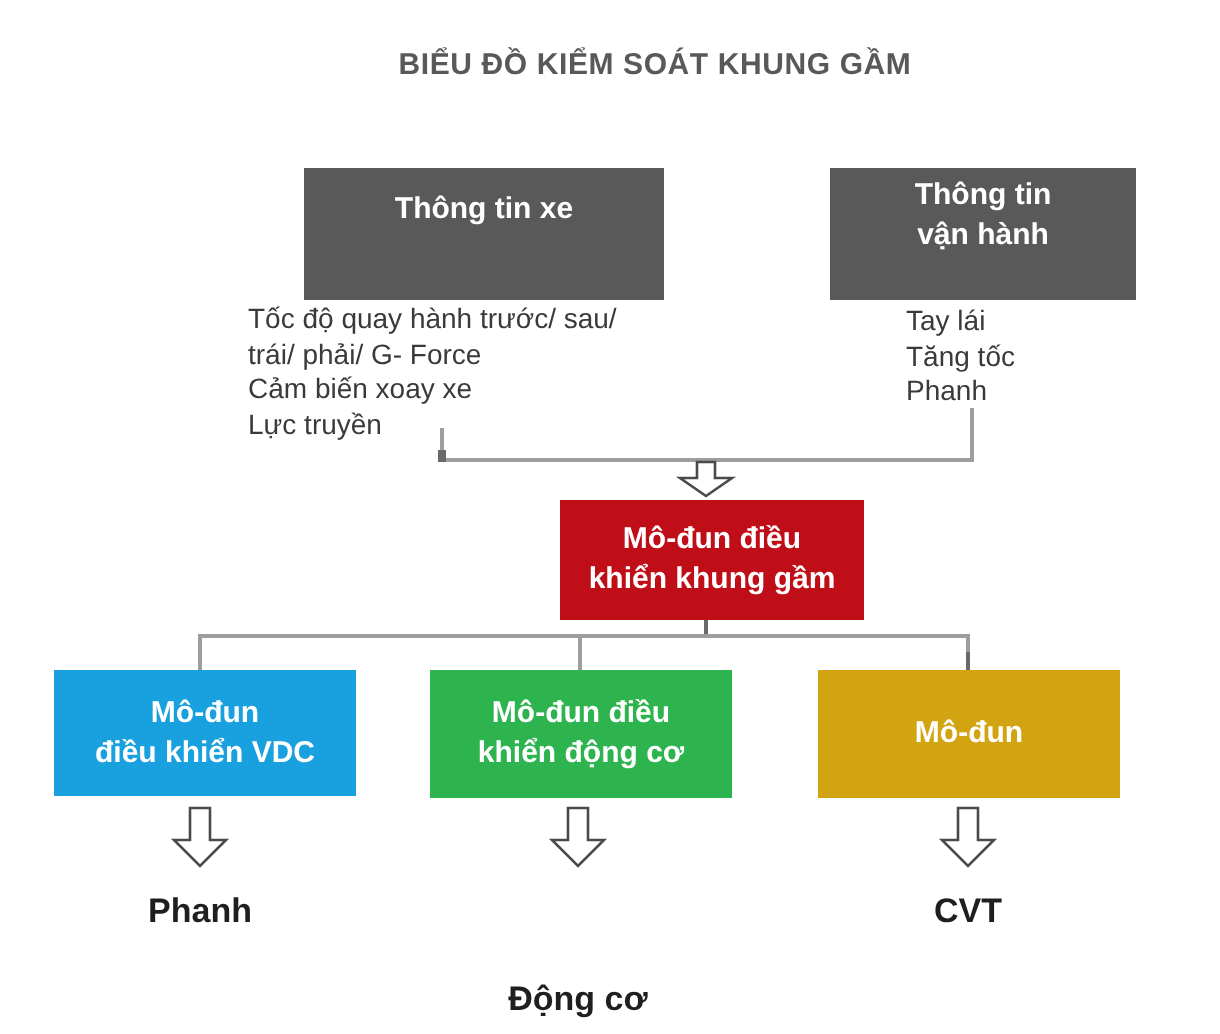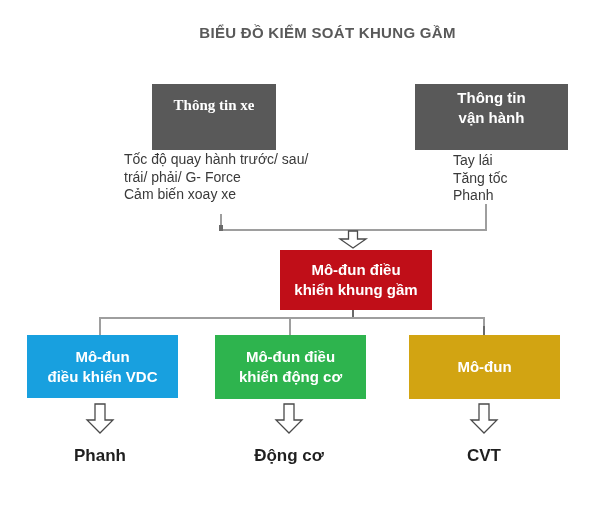--- a/index.html
+++ b/index.html
@@ -11,37 +11,37 @@
     position:absolute; left:45px; top:24px; width:565px;
     text-align:center; font-size:15px; font-weight:bold;
     color:#595959; letter-spacing:0.3px;
   }
   .box {
     position:absolute; color:#ffffff; font-weight:bold; text-align:center;
     font-size:15px; line-height:20px; display:flex; flex-direction:column;
     justify-content:center; box-sizing:border-box;
   }
   .box.gray { background:#595959; justify-content:flex-start; }
-  .box-vehicle   { left:152px; top:84px;  width:124px; height:66px; padding-top:11px;font-family:Liberation Serif, serif; }
+  .box-vehicle   { left:152px; top:84px;  width:180px; height:66px; padding-top:11px; }
   .box-operation { left:415px; top:84px;  width:153px; height:66px; padding-top:4px; }
   .box-central   { left:280px; top:250px; width:152px; height:60px; background:#C00E18; }
   .box-vdc       { left:27px;  top:335px; width:151px; height:63px; background:#18A0DF; }
   .box-engine    { left:215px; top:335px; width:151px; height:64px; background:#2EB44E; }
   .box-cvt       { left:409px; top:335px; width:151px; height:64px; background:#D2A412; }
   .detail-list {
     position:absolute; font-size:14px; line-height:17.5px; color:#3a3a3a;
   }
   .list-vehicle   { left:124px; top:151px; width:210px; }
   .list-operation { left:453px; top:152px; width:130px; }
   .output-label {
     position:absolute; top:446px; width:120px; text-align:center;
     font-size:17px; font-weight:bold; color:#1f1f1f;
   }
   .out-vdc    { left:40px; }
-  .out-engine { left:229px; }
+  .out-engine { left:229px;margin-top:44px; }
   .out-cvt    { left:424px; }
   .overlay { position:absolute; left:0; top:0; pointer-events:none; }
 </style>
 </head>
 <body>
 
 <div class="canvas">
 
   <div class="diagram-title">BIỂU ĐỒ KIỂM SOÁT KHUNG GẦM</div>
 
@@ -50,20 +50,21 @@
   </div>
   <div class="box gray box-operation">
     <span>Thông tin</span>
     <span>vận hành</span>
   </div>
 
   <div class="detail-list list-vehicle">
     <div>Tốc độ quay hành trước/ sau/</div>
     <div>trái/ phải/ G- Force</div>
     <div>Cảm biến xoay xe</div>
+    <div>Lực truyền</div>
   </div>
   <div class="detail-list list-operation">
     <div>Tay lái</div>
     <div>Tăng tốc</div>
     <div>Phanh</div>
   </div>
 
   <svg class="overlay" width="610" height="517" viewBox="0 0 610 517">
 
     <polyline points="221,214 221,230 486,230 486,204" fill="none" stroke="#9E9E9E" stroke-width="2"></polyline>

